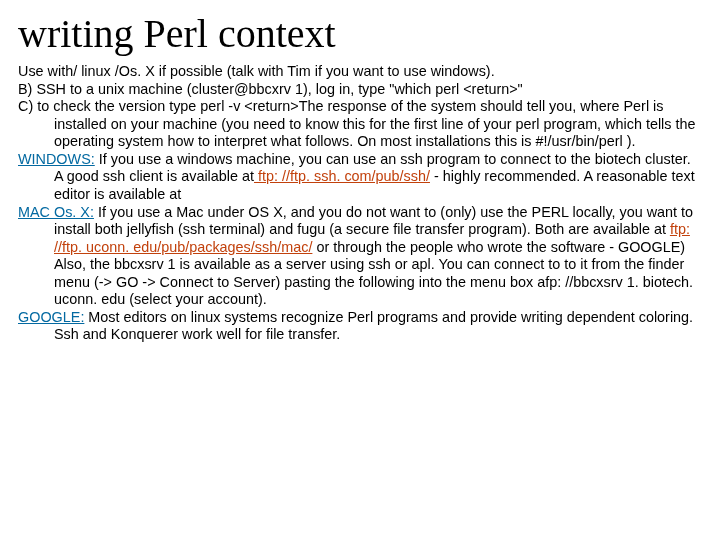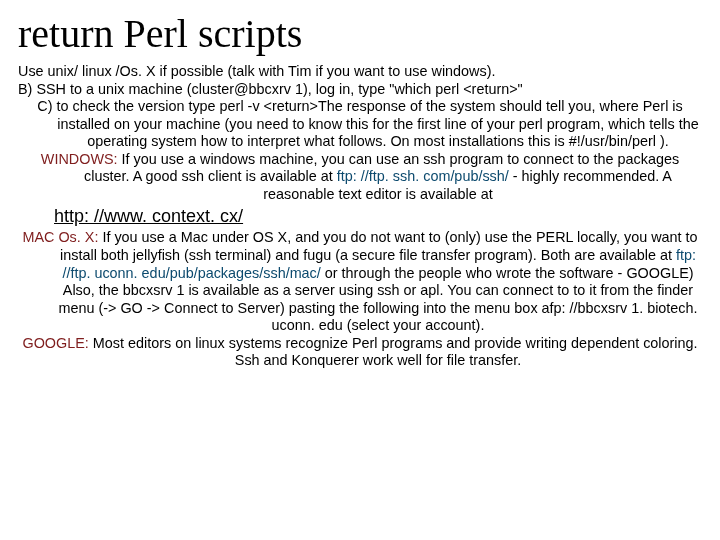--- a/index.html
+++ b/index.html
@@ -18,41 +18,40 @@
     font-weight: normal;
     margin: 0 0 6px 0;
   }
   .body {
     font-size: 14.4px;
     line-height: 1.22;
   }
   .hang {
     padding-left: 36px;
     text-indent: -36px;
-    text-align: center;
   }
-  .magenta { color: #7f1d1d; }
+  .magenta { color: #0369a1; text-decoration: underline; }
   .link {
-    color: #0c4a6e;
+    color: #c2410c;
+    text-decoration: underline;
   }
   .biglink {
     font-size: 18px;
     text-decoration: underline;
     padding-left: 36px;
     display: block;
     margin-top: 2px;
     margin-bottom: 2px;
   }
 </style>
 </head>
 <body>
 
-<div class="title">return Perl scripts</div>
+<div class="title">writing Perl context</div>
 
 <div class="body">
-  <div>Use unix/ linux /Os. X if possible (talk with Tim if you want to use windows).</div>
+  <div>Use with/ linux /Os. X if possible (talk with Tim if you want to use windows).</div>
   <div>B) SSH to a unix machine (cluster@bbcxrv 1), log in, type "which perl &lt;return&gt;"</div>
   <div class="hang">C) to check the version type perl -v &lt;return&gt;The response of the system should tell you, where Perl is installed on your machine (you need to know this for the first line of your perl program, which tells the operating system how to interpret what follows. On most installations this is #!/usr/bin/perl ).</div>
-  <div class="hang"><span class="magenta">WINDOWS:</span><span> If you use a windows machine, you can use an ssh program to connect to the packages cluster. A good ssh client is available at</span><span class="link"> ftp: //ftp. ssh. com/pub/ssh/</span><span> - highly recommended. A reasonable text editor is available at</span></div>
-  <span class="biglink">http: //www. context. cx/</span>
+  <div class="hang"><span class="magenta">WINDOWS:</span><span> If you use a windows machine, you can use an ssh program to connect to the biotech cluster. A good ssh client is available at</span><span class="link"> ftp: //ftp. ssh. com/pub/ssh/</span><span> - highly recommended. A reasonable text editor is available at</span></div>
   <div class="hang"><span class="magenta">MAC Os. X:</span><span> If you use a Mac under OS X, and you do not want to (only) use the PERL locally, you want to install both jellyfish (ssh terminal) and fugu (a secure file transfer program). Both are available at </span><span class="link">ftp: //ftp. uconn. edu/pub/packages/ssh/mac/</span><span> or through the people who wrote the software - GOOGLE)  Also, the bbcxsrv 1 is available as a server using ssh or apl. You can connect to to it from the finder menu (-&gt; GO -&gt; Connect to Server) pasting the following into the menu box  afp: //bbcxsrv 1. biotech. uconn. edu (select your account).</span></div>
   <div class="hang"><span class="magenta">GOOGLE:</span><span> Most editors on linux systems recognize Perl programs and provide writing dependent coloring. Ssh and Konquerer work well for file transfer.</span></div>
 </div>
 
 </body></html>

